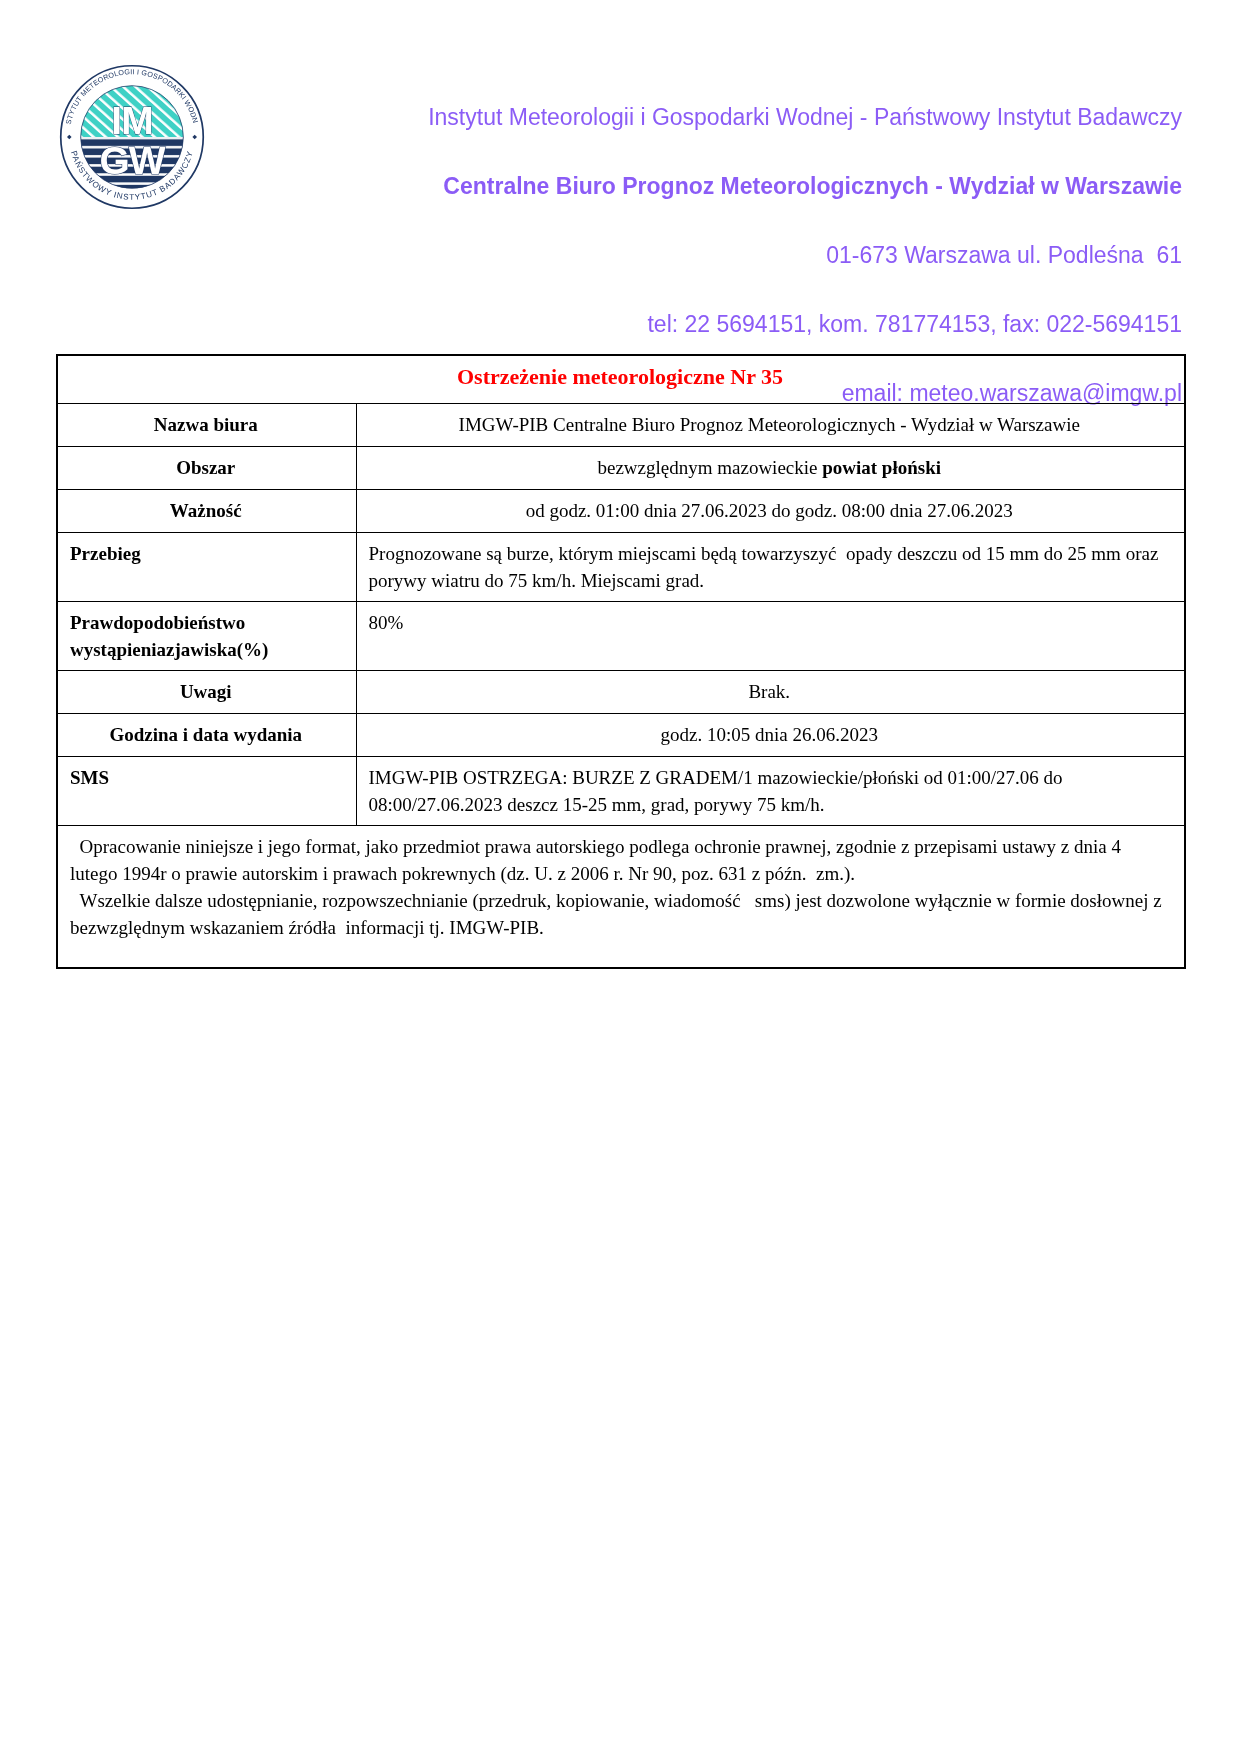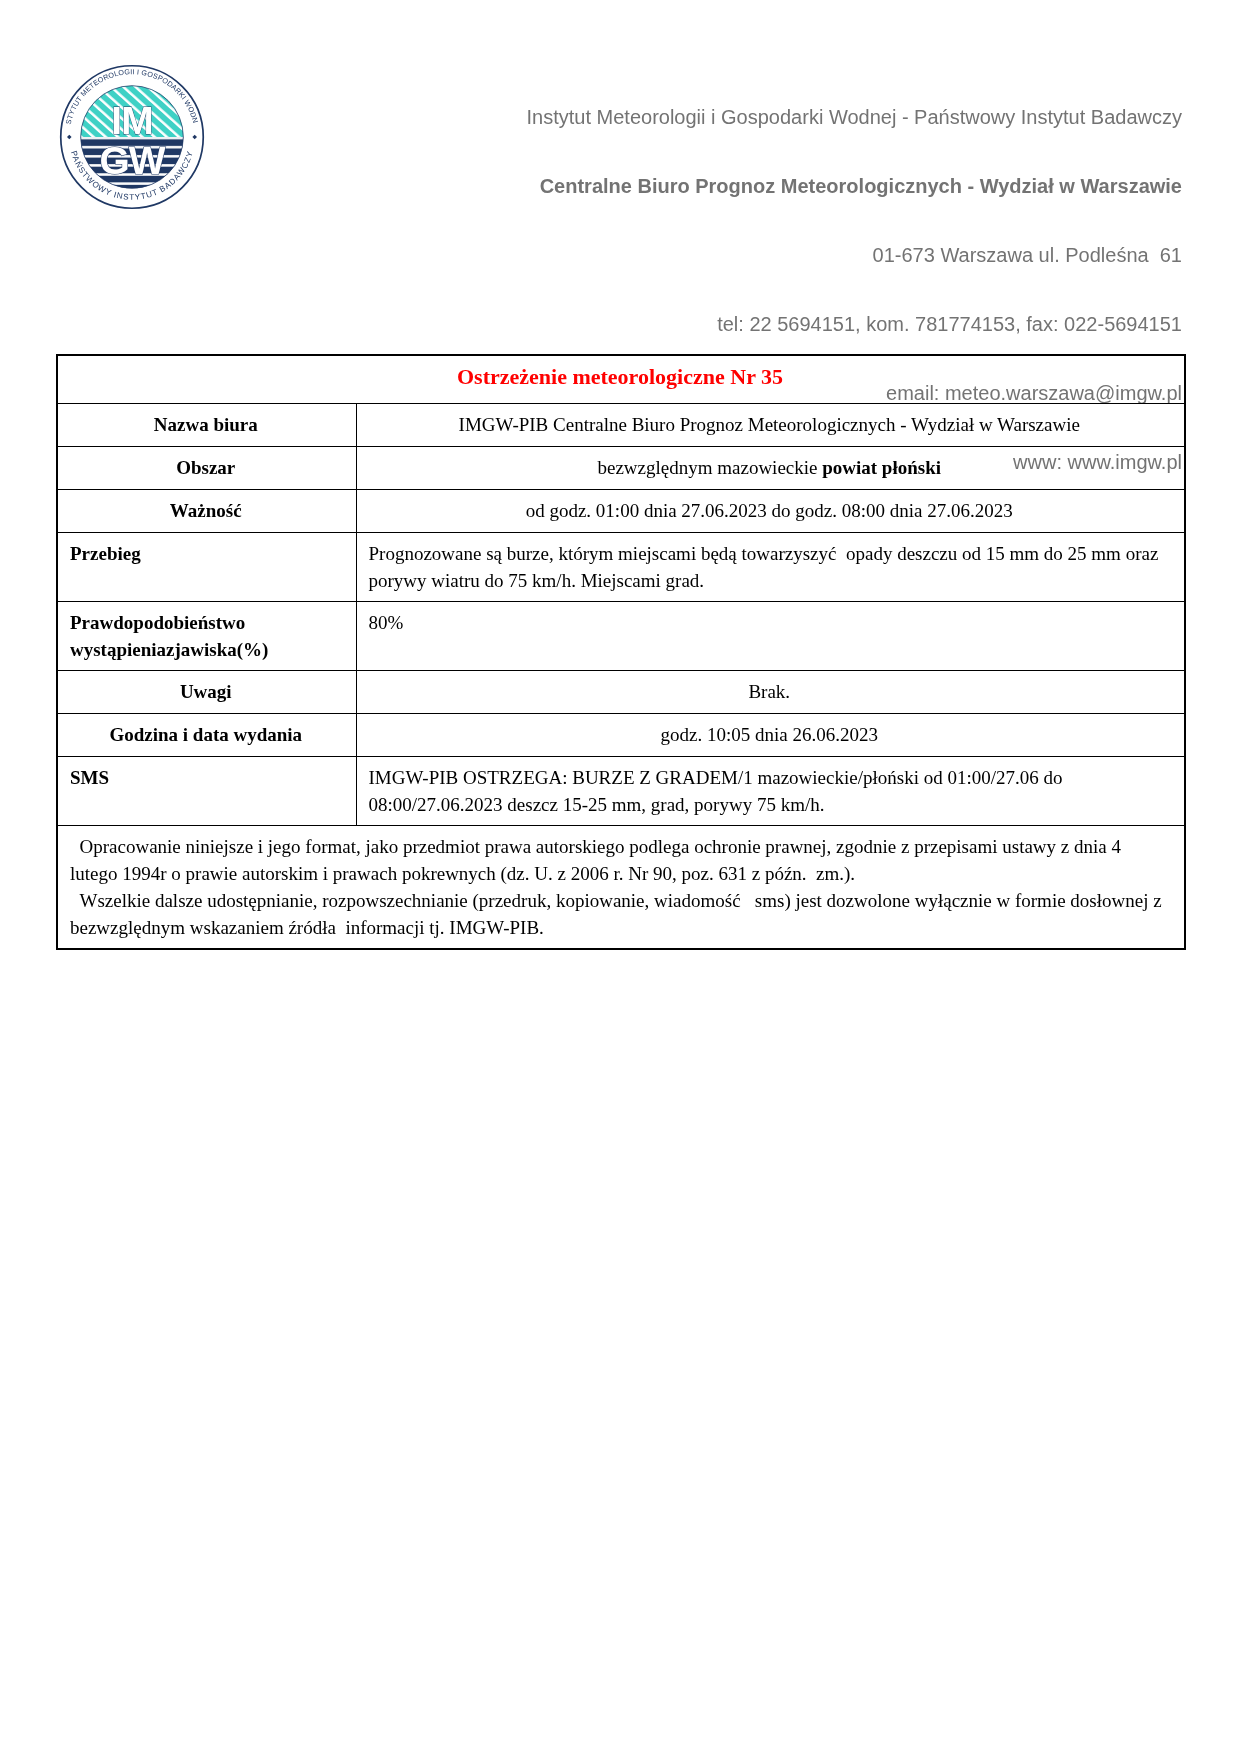--- a/index.html
+++ b/index.html
@@ -14,22 +14,22 @@
   }
 
   
   .logo{
     position:absolute;left:56px;top:61px;width:152px;height:152px;
   }
   .contact{
     position:absolute;right:58px;top:60px;
     text-align:right;
     font-family:"Liberation Sans", sans-serif;
-    font-size:20px;line-height:23px;
-    color:#737373;
+    font-size:23px;line-height:23px;
+    color:#8b5cf6;
     white-space:pre-wrap;
     margin-left:28px;
   }
   .contact .bold{font-weight:bold;}
 
   
   table.warning{
     position:absolute;left:56px;top:354px;
     width:1128px;
     border-collapse:collapse;
@@ -59,21 +59,21 @@
   col.c2{width:829px;}
   td.lbl{font-weight:bold;}
   td.val{}
   .pre{white-space:pre-wrap;}
   .bold-part{font-weight:bold;margin-top:32px;}
   tr.r-std td{height:43px;text-align:center;}
   tr.r-tall2 td{height:66px;}
   tr.r-prob td{height:68px;}
   tr.r-sms td{height:67px;}
   td.disclaimer{
-    height:124px;
+    height:143px;
     padding:6px 12px 6px 10px;
     line-height:27px;
   }
   td.disclaimer p{margin:0;white-space:pre-wrap;}
 
   
   .arc-text{font-family:"Liberation Sans", sans-serif;font-size:7.6px;letter-spacing:0.15px;fill:#1f3864;}
   .arc-text-b{font-family:"Liberation Sans", sans-serif;font-size:8.6px;letter-spacing:0.9px;fill:#1f3864;}
   .mono{font-family:"Liberation Sans", sans-serif;font-weight:bold;fill:#ffffff;paint-order:stroke;}
 </style>
@@ -116,21 +116,20 @@
       <rect x="144.3" y="78.3" width="3.4" height="3.4" transform="rotate(45 146 80)" fill="#1f3864"></rect>
     </svg>
   </div>
 
   <div class="contact">
     <div>Instytut Meteorologii i Gospodarki Wodnej - Państwowy Instytut Badawczy</div>
     <div class="bold">Centralne Biuro Prognoz Meteorologicznych - Wydział w Warszawie</div>
     <div>01-673 Warszawa ul. Podleśna  61</div>
     <div>tel: 22 5694151, kom. 781774153, fax: 022-5694151</div>
     <div>email: meteo.warszawa@imgw.pl</div>
-    <div>www: www.imgw.pl</div>
   </div>
 
   <table class="warning">
     <colgroup>
         <col class="c1">
         <col class="c2">
       </colgroup>
     <tbody>
       <tr>
         <td colspan="2" class="title-cell">Ostrzeżenie meteorologiczne Nr 35</td>

